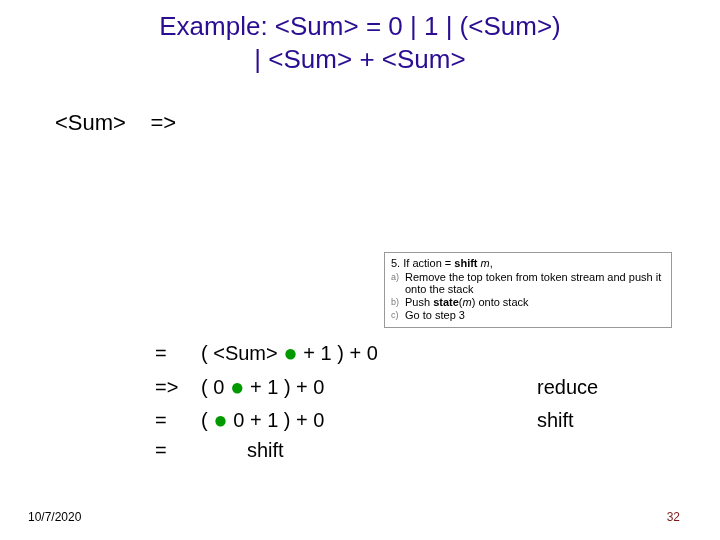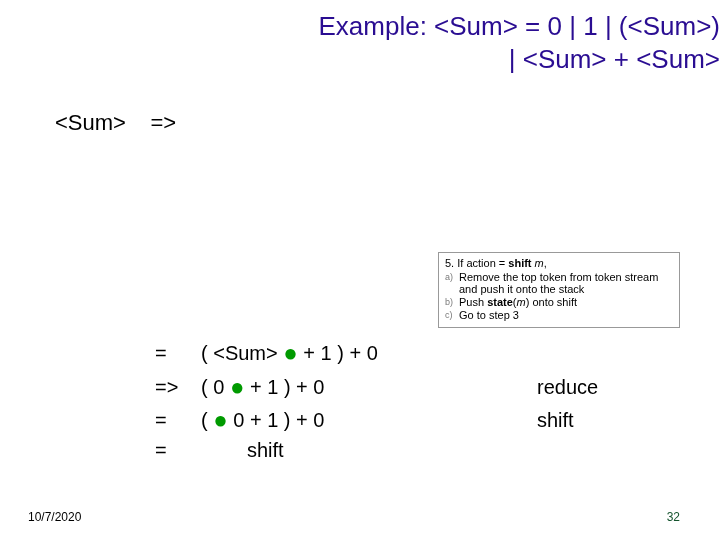--- a/index.html
+++ b/index.html
@@ -17,21 +17,21 @@
     width: 720px;
     height: 540px;
     position: relative;
     box-sizing: border-box;
   }
   .title-block {
     position: absolute;
     top: 10px;
     left: 0;
     width: 720px;
-    text-align: right;
+    text-align: center;
     color: #2a0d92;
     font-size: 26px;
     line-height: 1.25;
     font-weight: 400;
   }
   .body-block {
     position: absolute;
     top: 110px;
     left: 55px;
     font-size: 22px;
@@ -64,23 +64,23 @@
     width: 290px;
     display: inline-block;
     white-space: pre;
   }
   .steps-block .action {
     display: inline-block;
     margin-left: 46px;
   }
   .info-box {
     position: absolute;
-    right: 40px;
+    right: 48px;
     top: 252px;
-    width: 242px;
+    width: 288px;
     border: 1px solid #999;
     background: #fff;
     font-family: Verdana, Geneva, sans-serif;
     font-size: 11px;
     padding: 4px 6px 6px 6px;
     box-sizing: border-box;
   }
   .info-box .main-line {
     margin-bottom: 2px;
   }
@@ -105,21 +105,21 @@
     font-size: 12px;
     color: #000;
     margin-top: 33px;
   }
   .footer-page {
     position: absolute;
     right: 40px;
     bottom: 16px;
     font-family: Arial, sans-serif;
     font-size: 12px;
-    color: #14532d;
+    color: #7f1d1d;
   }
 </style>
 </head>
 <body>
 
 <div class="slide">
 
   <div class="title-block">
     <div>Example: &lt;Sum&gt; = 0 | 1 | (&lt;Sum&gt;)</div>
     <div>| &lt;Sum&gt; + &lt;Sum&gt;</div>
@@ -132,21 +132,21 @@
       <span>5.</span>
       <span>If action = </span><b>shift</b><i> m</i><span>,</span>
     </div>
     <div class="sub">
       <div class="letter">a)</div>
       <div class="txt">Remove the top token from token stream and push it onto the stack</div>
     </div>
     <div class="sub">
       <div class="letter">b)</div>
       <div class="txt">
-        <span>Push </span><b>state</b><span>(</span><i>m</i><span>) onto shift</span>
+        <span>Push </span><b>state</b><span>(</span><i>m</i><span>) onto stack</span>
       </div>
     </div>
     <div class="sub">
       <div class="letter">c)</div>
       <div class="txt">Go to step 3</div>
     </div>
   </div>
 
   <div class="steps-block">
     <div class="row">

